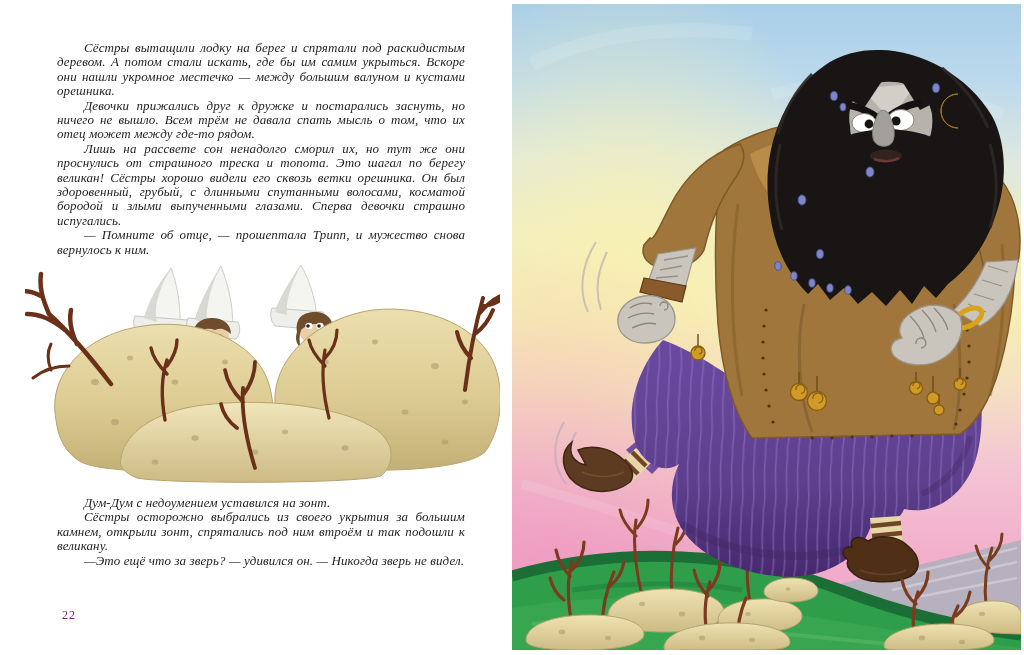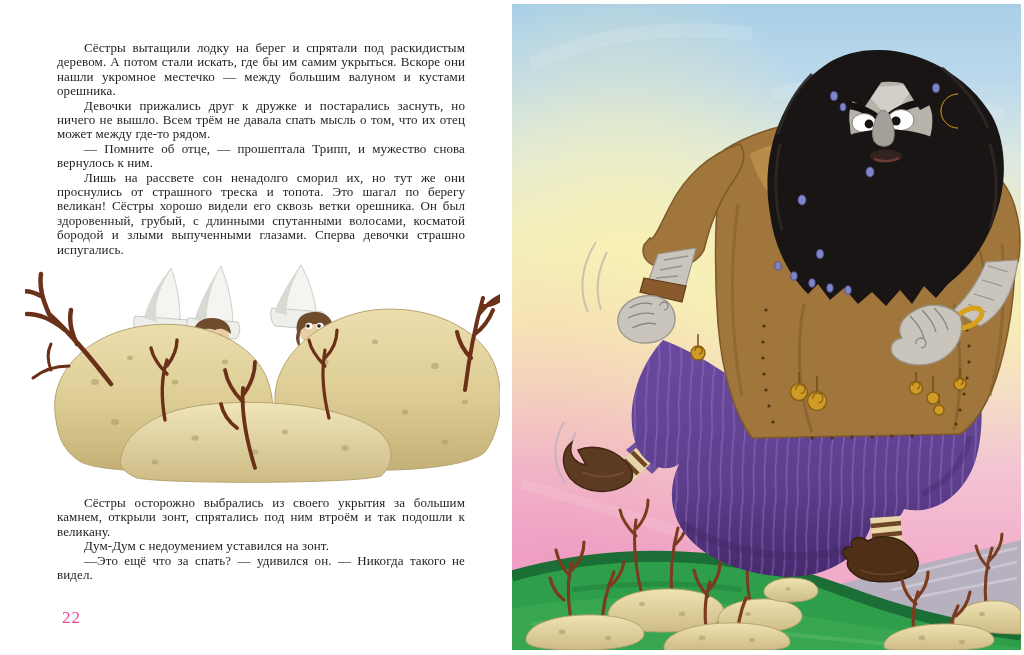--- a/index.html
+++ b/index.html
@@ -1,37 +1,37 @@
 <!DOCTYPE html>
 <html lang="ru"><head>
 <meta charset="utf-8">
 <style>
   html,body{margin:0;padding:0;background:#ffffff;}
   #spread{position:relative;width:1024px;height:655px;background:#ffffff;overflow:hidden;
           font-family:"Liberation Serif", serif;}
   .text-block{position:absolute;left:57px;width:408px;color:#1e1d20;
               font-size:13px;line-height:14.4px;text-align:justify;letter-spacing:0.1px;}
-  .text-block p{margin:0;text-indent:27px;}
+  .text-block p{margin:0;text-indent:27px;font-style:italic;}
   #block-top{top:41px;}
   #block-bottom{top:496px;}
-  #page-number{position:absolute;left:62px;top:608px;font-size:17px;color:#ec4899;letter-spacing:1px;}
+  #page-number{position:absolute;left:62px;top:608px;font-size:12px;color:#701a75;letter-spacing:1px;}
   #illu-left{position:absolute;left:25px;top:262px;width:475px;height:222px;}
   #illu-right{position:absolute;left:512px;top:4px;width:509px;height:646px;}
 </style>
 </head>
 <body>
 
 <div id="spread">
 
   <div>
     <div id="block-top" class="text-block">
       <p>Сёстры вытащили лодку на берег и спрятали под раскидистым деревом. А потом стали искать, где бы им самим укрыться. Вскоре они нашли укромное местечко — между большим валуном и кустами орешника.</p>
       <p>Девочки прижались друг к дружке и постарались заснуть, но ничего не вышло. Всем трём не давала спать мысль о том, что их отец может между где-то рядом.</p>
+      <p>Лишь на рассвете сон ненадолго сморил их, но тут же они проснулись от страшного треска и топота. Это шагал по берегу великан! Сёстры хорошо видели его сквозь ветки орешника. Он был здоровенный, грубый, с длинными спутанными волосами, косматой бородой и злыми выпученными глазами. Сперва девочки страшно испугались.</p>
       <p>— Помните об отце, — прошептала Трипп, и мужество снова вернулось к ним.</p>
-      <p>Лишь на рассвете сон ненадолго сморил их, но тут же они проснулись от страшного треска и топота. Это шагал по берегу великан! Сёстры хорошо видели его сквозь ветки орешника. Он был здоровенный, грубый, с длинными спутанными волосами, косматой бородой и злыми выпученными глазами. Сперва девочки страшно испугались.</p>
     </div>
 
     <svg id="illu-left" viewBox="0 0 475 222">
       <defs>
         <linearGradient id="rockG" x1="0" y1="0" x2="0" y2="1">
           <stop offset="0" stop-color="#ecdfae"></stop>
             <stop offset="0.55" stop-color="#dccb92"></stop>
             <stop offset="1" stop-color="#c3b077"></stop>
         </linearGradient>
         <linearGradient id="rockG2" x1="0" y1="0" x2="0" y2="1">
@@ -102,23 +102,23 @@
         <path d="M86,122 C66,96 44,70 24,52 M40,68 C28,58 14,52 2,52 M24,52 C18,38 14,26 16,12 M16,34 C8,30 2,28 -4,30 M52,82 C46,70 44,58 46,48" stroke-width="4.5"></path>
         <path d="M8,116 C18,108 30,104 44,104 M26,108 C22,98 22,90 26,82" stroke-width="3"></path>
         <path d="M140,158 C136,136 136,116 142,98 M142,112 C134,104 128,96 126,86 M142,104 C148,96 152,88 152,78" stroke-width="3.4"></path>
         <path d="M230,206 C222,180 216,152 218,126 M218,140 C208,130 202,120 200,108 M219,132 C226,122 230,112 230,100 M212,166 C204,160 198,152 196,142" stroke-width="3.8"></path>
         <path d="M304,156 C298,132 296,110 300,88 M300,104 C292,96 286,88 284,78 M300,96 C308,88 312,78 312,68" stroke-width="3.2"></path>
         <path d="M440,128 C444,96 450,64 458,36 M454,52 C462,42 470,36 480,32 M456,44 C466,44 474,40 480,34 M450,72 C458,66 464,58 468,48 M446,96 C438,88 434,80 432,70" stroke-width="4"></path>
       </g>
     </svg>
 
     <div id="block-bottom" class="text-block">
+      <p>Дум-Дум с недоумением уставился на зонт.</p>
       <p>Сёстры осторожно выбрались из своего укрытия за большим камнем, открыли зонт, спрятались под ним втроём и так подошли к великану.</p>
-      <p>Дум-Дум с недоумением уставился на зонт.</p>
-      <p>—Это ещё что за спать? — удивился он. — Никогда такого не видел.</p>
+      <p>—Это ещё что за зверь? — удивился он. — Никогда зверь не видел.</p>
     </div>
 
     <div id="page-number">22</div>
   </div>
 
   <svg id="illu-right" viewBox="0 0 509 646">
     <defs>
       <linearGradient id="skyG" x1="0" y1="0" x2="0" y2="1">
         <stop offset="0" stop-color="#a9cfe7"></stop>
         <stop offset="0.12" stop-color="#bcd9ec"></stop>

